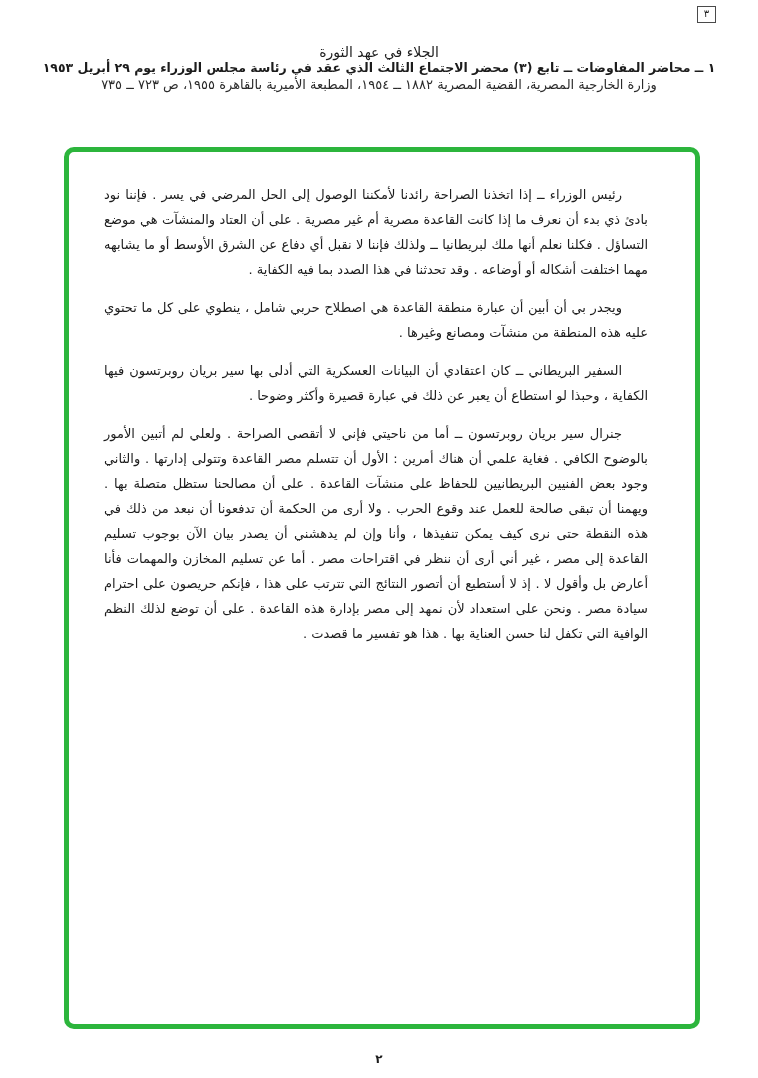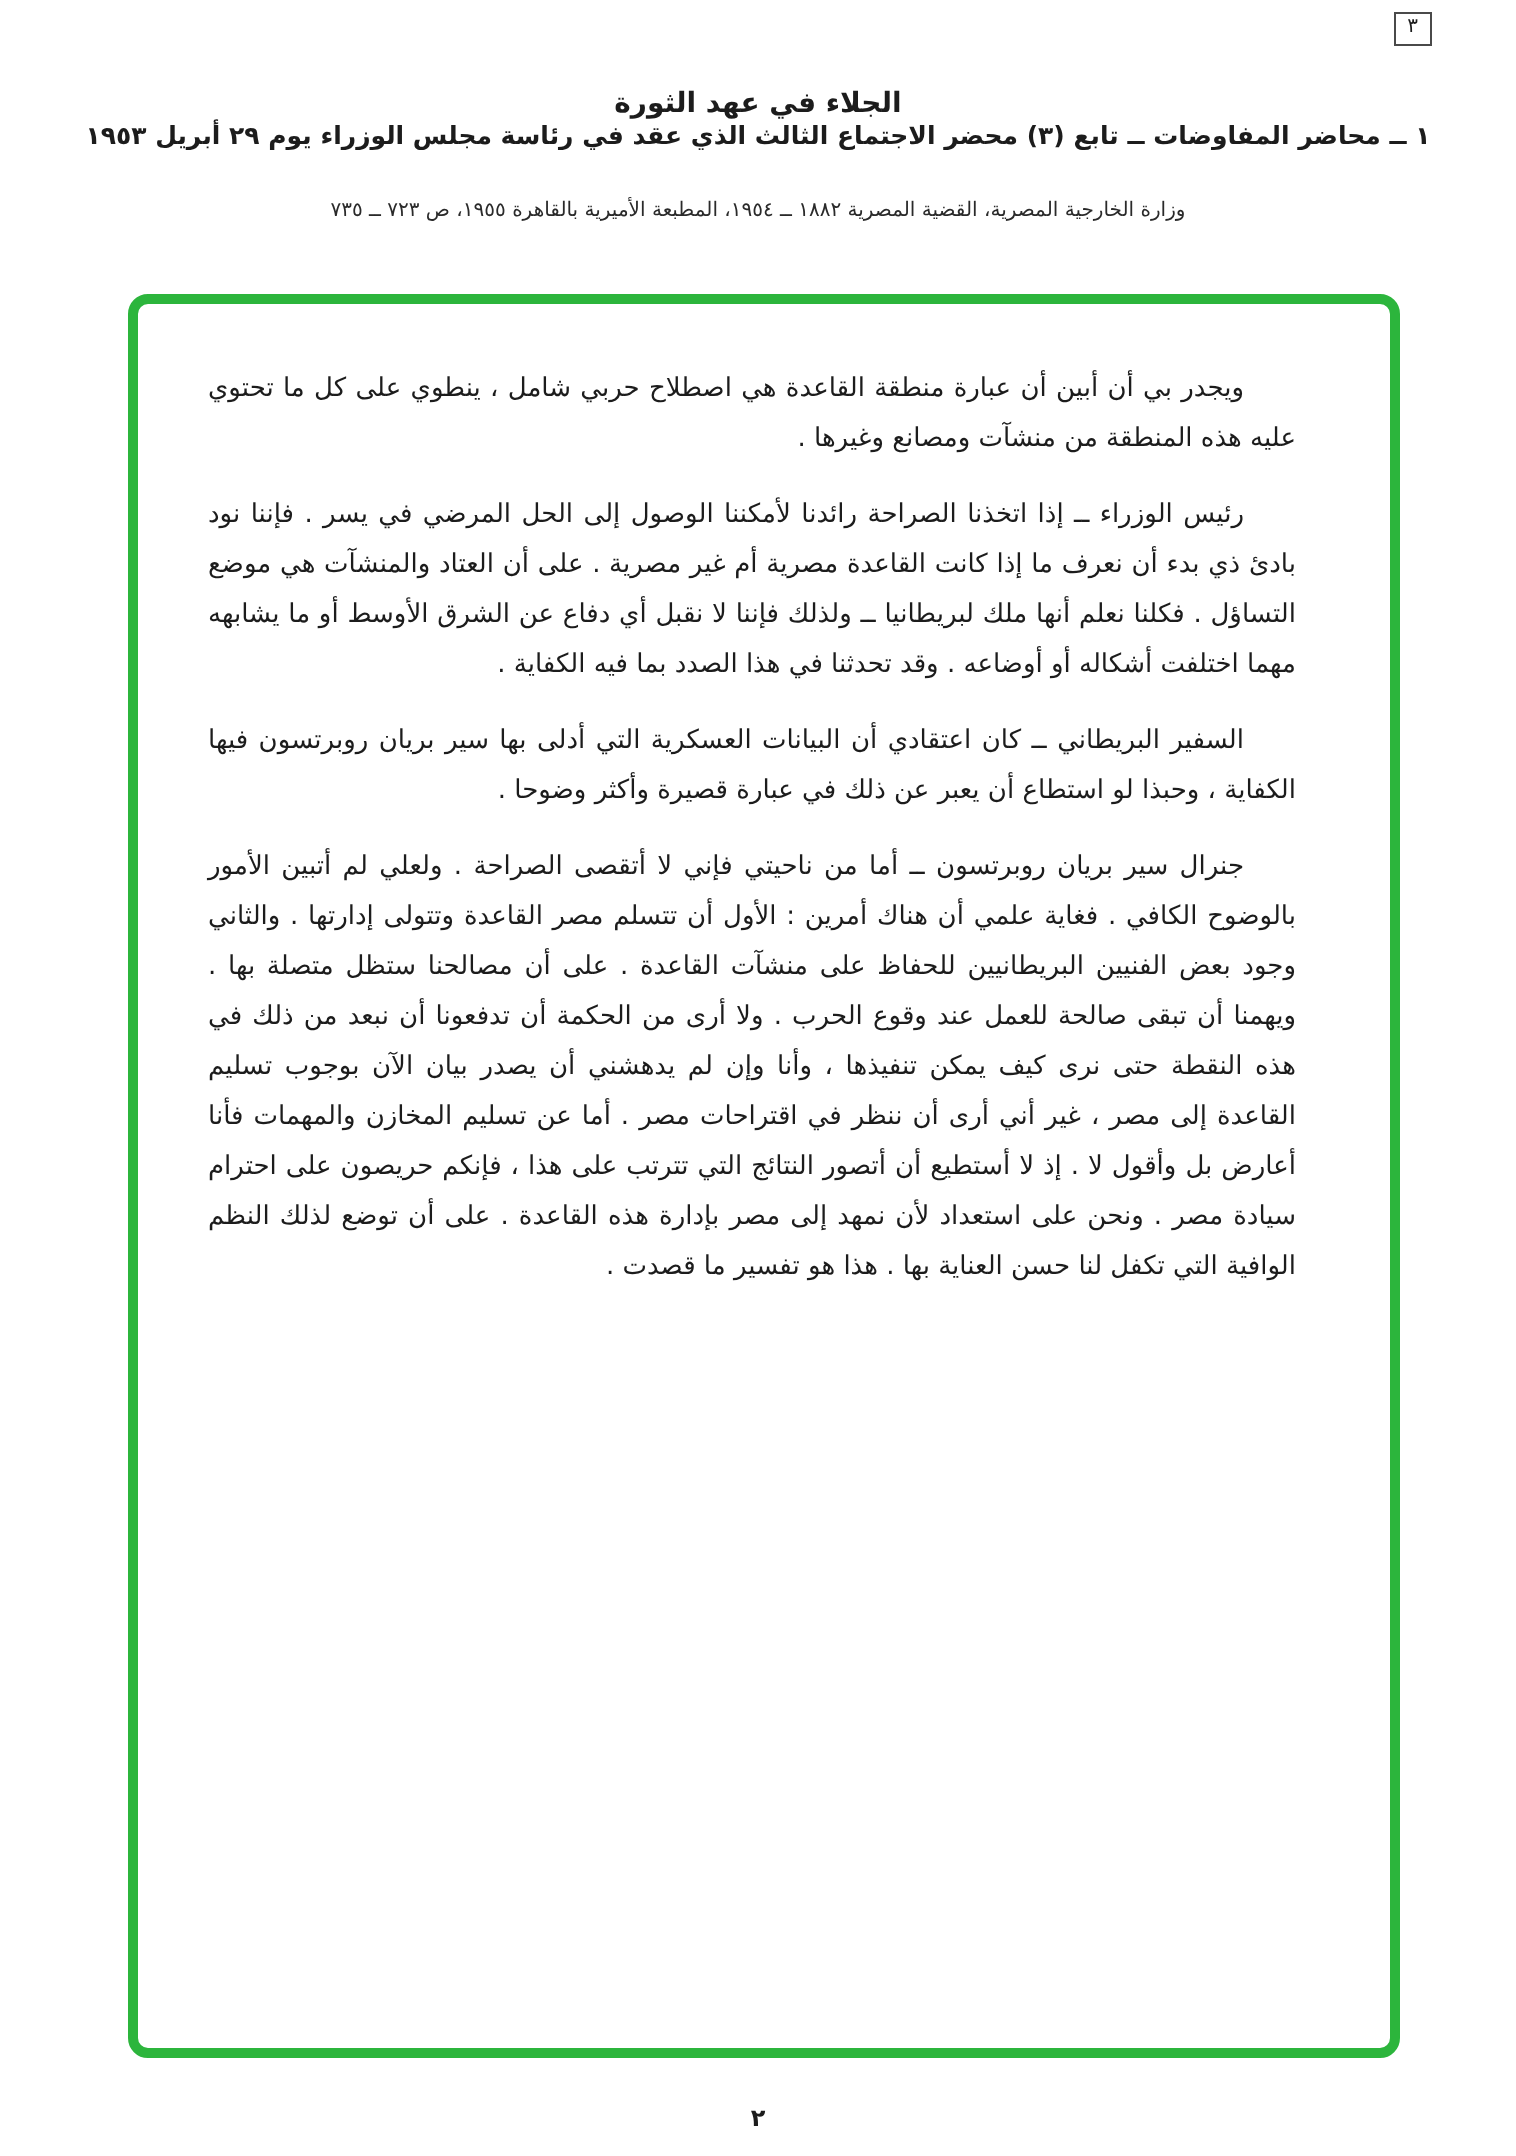--- a/index.html
+++ b/index.html
@@ -27,31 +27,31 @@
     line-height: 12px;
     background: #fff;
   }
   .header {
     direction: rtl;
     text-align: center;
     padding-top: 44px;
   }
   .title {
     font-size: 14px;
-    font-weight: bold;
+    font-weight: normal;
     letter-spacing: 0.3px;
   }
   .subtitle {
     font-size: 12.5px;
     font-weight: bold;
     padding: 0 40px;
   }
   .source {
-    margin-top: 25px;
-    font-size: 10px;
+    margin-top: 2px;
+    font-size: 13px;
     color: #2a2a2a;
     padding: 0 40px;
   }
   .highlight-box {
     position: absolute;
     left: 64px;
     top: 147px;
     width: 636px;
     height: 882px;
     border: 5px solid #2cb53c;
@@ -93,21 +93,21 @@
 
   <div class="header">
     <div class="title">الجلاء في عهد الثورة</div>
     <div class="subtitle">١ ــ محاضر المفاوضات ــ تابع (٣) محضر الاجتماع الثالث الذي عقد في رئاسة مجلس الوزراء يوم ٢٩ أبريل ١٩٥٣</div>
     <div class="source">وزارة الخارجية المصرية، القضية المصرية ١٨٨٢ ــ ١٩٥٤، المطبعة الأميرية بالقاهرة ١٩٥٥، ص ٧٢٣ ــ ٧٣٥</div>
   </div>
 
   <div class="highlight-box"></div>
 
   <div class="body-text">
+    <p>رئيس الوزراء ــ إذا اتخذنا الصراحة رائدنا لأمكننا الوصول إلى الحل المرضي في يسر . فإننا نود بادئ ذي بدء أن نعرف ما إذا كانت القاعدة مصرية أم غير مصرية . على أن العتاد والمنشآت هي موضع التساؤل . فكلنا نعلم أنها ملك لبريطانيا ــ ولذلك فإننا لا نقبل أي دفاع عن الشرق الأوسط أو ما يشابهه مهما اختلفت أشكاله أو أوضاعه . وقد تحدثنا في هذا الصدد بما فيه الكفاية .</p>
     <p>ويجدر بي أن أبين أن عبارة منطقة القاعدة هي اصطلاح حربي شامل ، ينطوي على كل ما تحتوي عليه هذه المنطقة من منشآت ومصانع وغيرها .</p>
-    <p>رئيس الوزراء ــ إذا اتخذنا الصراحة رائدنا لأمكننا الوصول إلى الحل المرضي في يسر . فإننا نود بادئ ذي بدء أن نعرف ما إذا كانت القاعدة مصرية أم غير مصرية . على أن العتاد والمنشآت هي موضع التساؤل . فكلنا نعلم أنها ملك لبريطانيا ــ ولذلك فإننا لا نقبل أي دفاع عن الشرق الأوسط أو ما يشابهه مهما اختلفت أشكاله أو أوضاعه . وقد تحدثنا في هذا الصدد بما فيه الكفاية .</p>
     <p>السفير البريطاني ــ كان اعتقادي أن البيانات العسكرية التي أدلى بها سير بريان روبرتسون فيها الكفاية ، وحبذا لو استطاع أن يعبر عن ذلك في عبارة قصيرة وأكثر وضوحا .</p>
     <p>جنرال سير بريان روبرتسون ــ أما من ناحيتي فإني لا أتقصى الصراحة . ولعلي لم أتبين الأمور بالوضوح الكافي . فغاية علمي أن هناك أمرين : الأول أن تتسلم مصر القاعدة وتتولى إدارتها . والثاني وجود بعض الفنيين البريطانيين للحفاظ على منشآت القاعدة . على أن مصالحنا ستظل متصلة بها . ويهمنا أن تبقى صالحة للعمل عند وقوع الحرب . ولا أرى من الحكمة أن تدفعونا أن نبعد من ذلك في هذه النقطة حتى نرى كيف يمكن تنفيذها ، وأنا وإن لم يدهشني أن يصدر بيان الآن بوجوب تسليم القاعدة إلى مصر ، غير أني أرى أن ننظر في اقتراحات مصر . أما عن تسليم المخازن والمهمات فأنا أعارض بل وأقول لا . إذ لا أستطيع أن أتصور النتائج التي تترتب على هذا ، فإنكم حريصون على احترام سيادة مصر . ونحن على استعداد لأن نمهد إلى مصر بإدارة هذه القاعدة . على أن توضع لذلك النظم الوافية التي تكفل لنا حسن العناية بها . هذا هو تفسير ما قصدت .</p>
   </div>
 
   <div class="page-number">٢</div>
 
 </div>
 
 </body></html>

